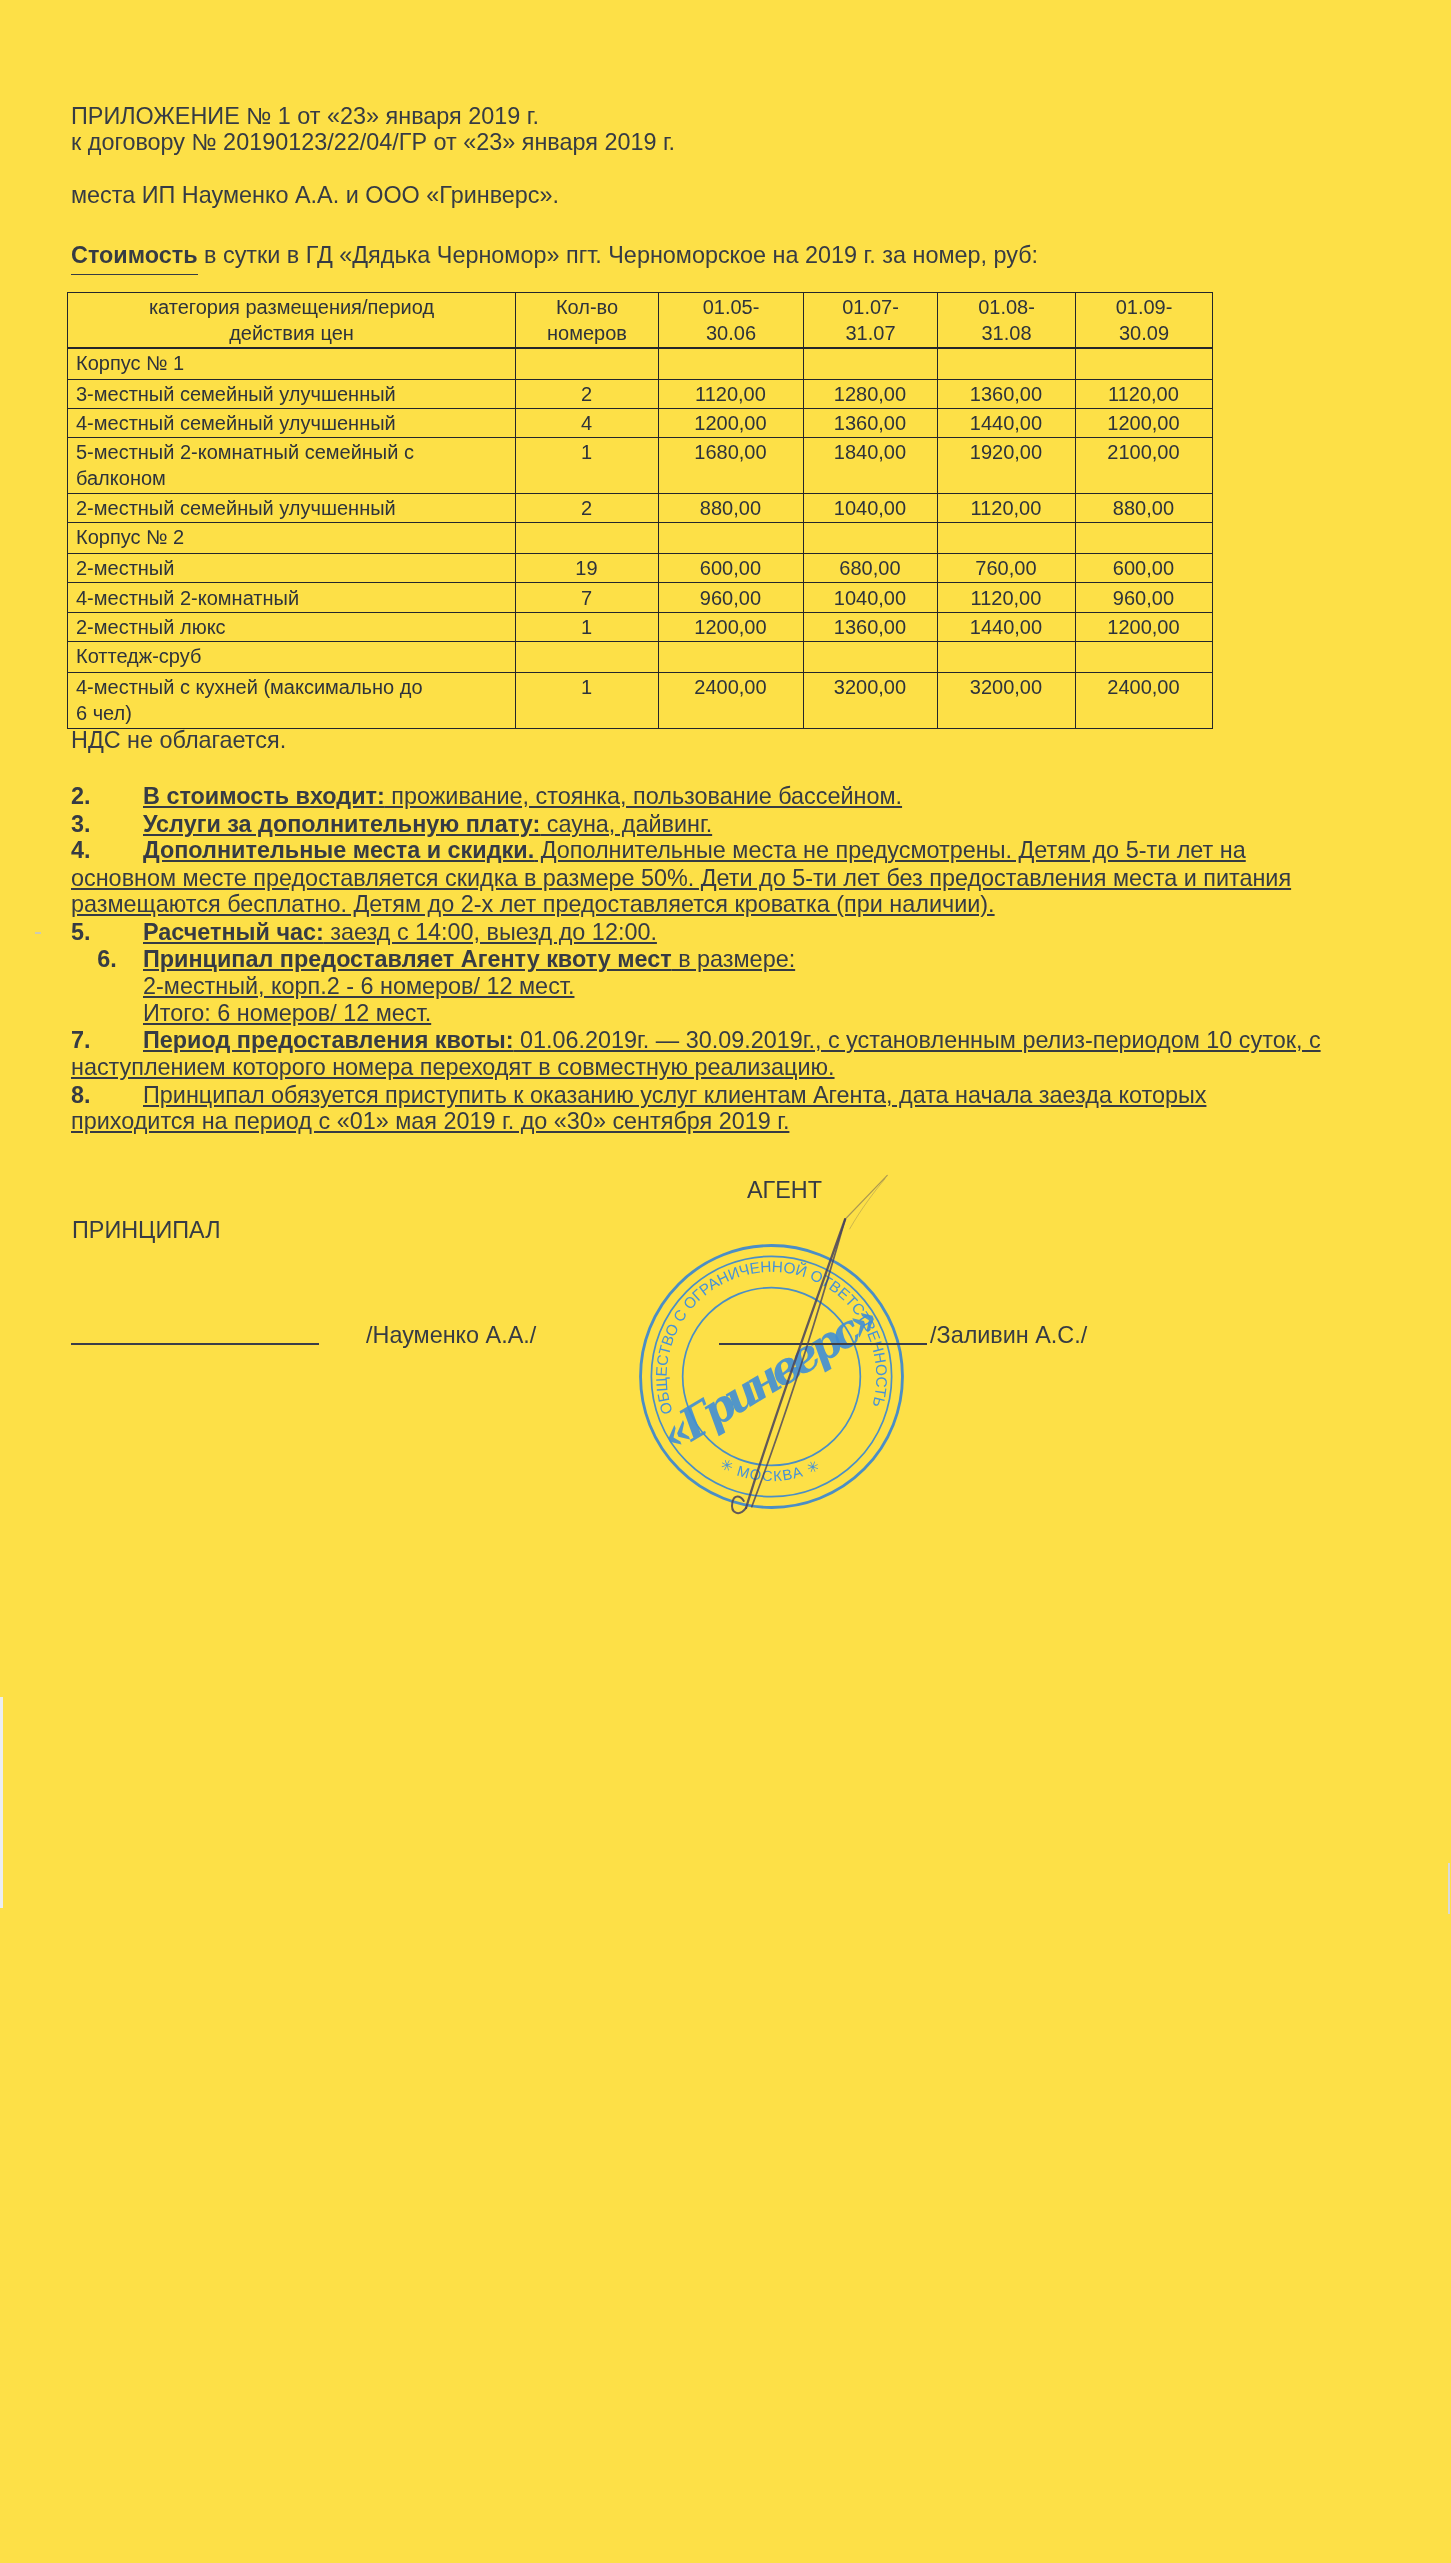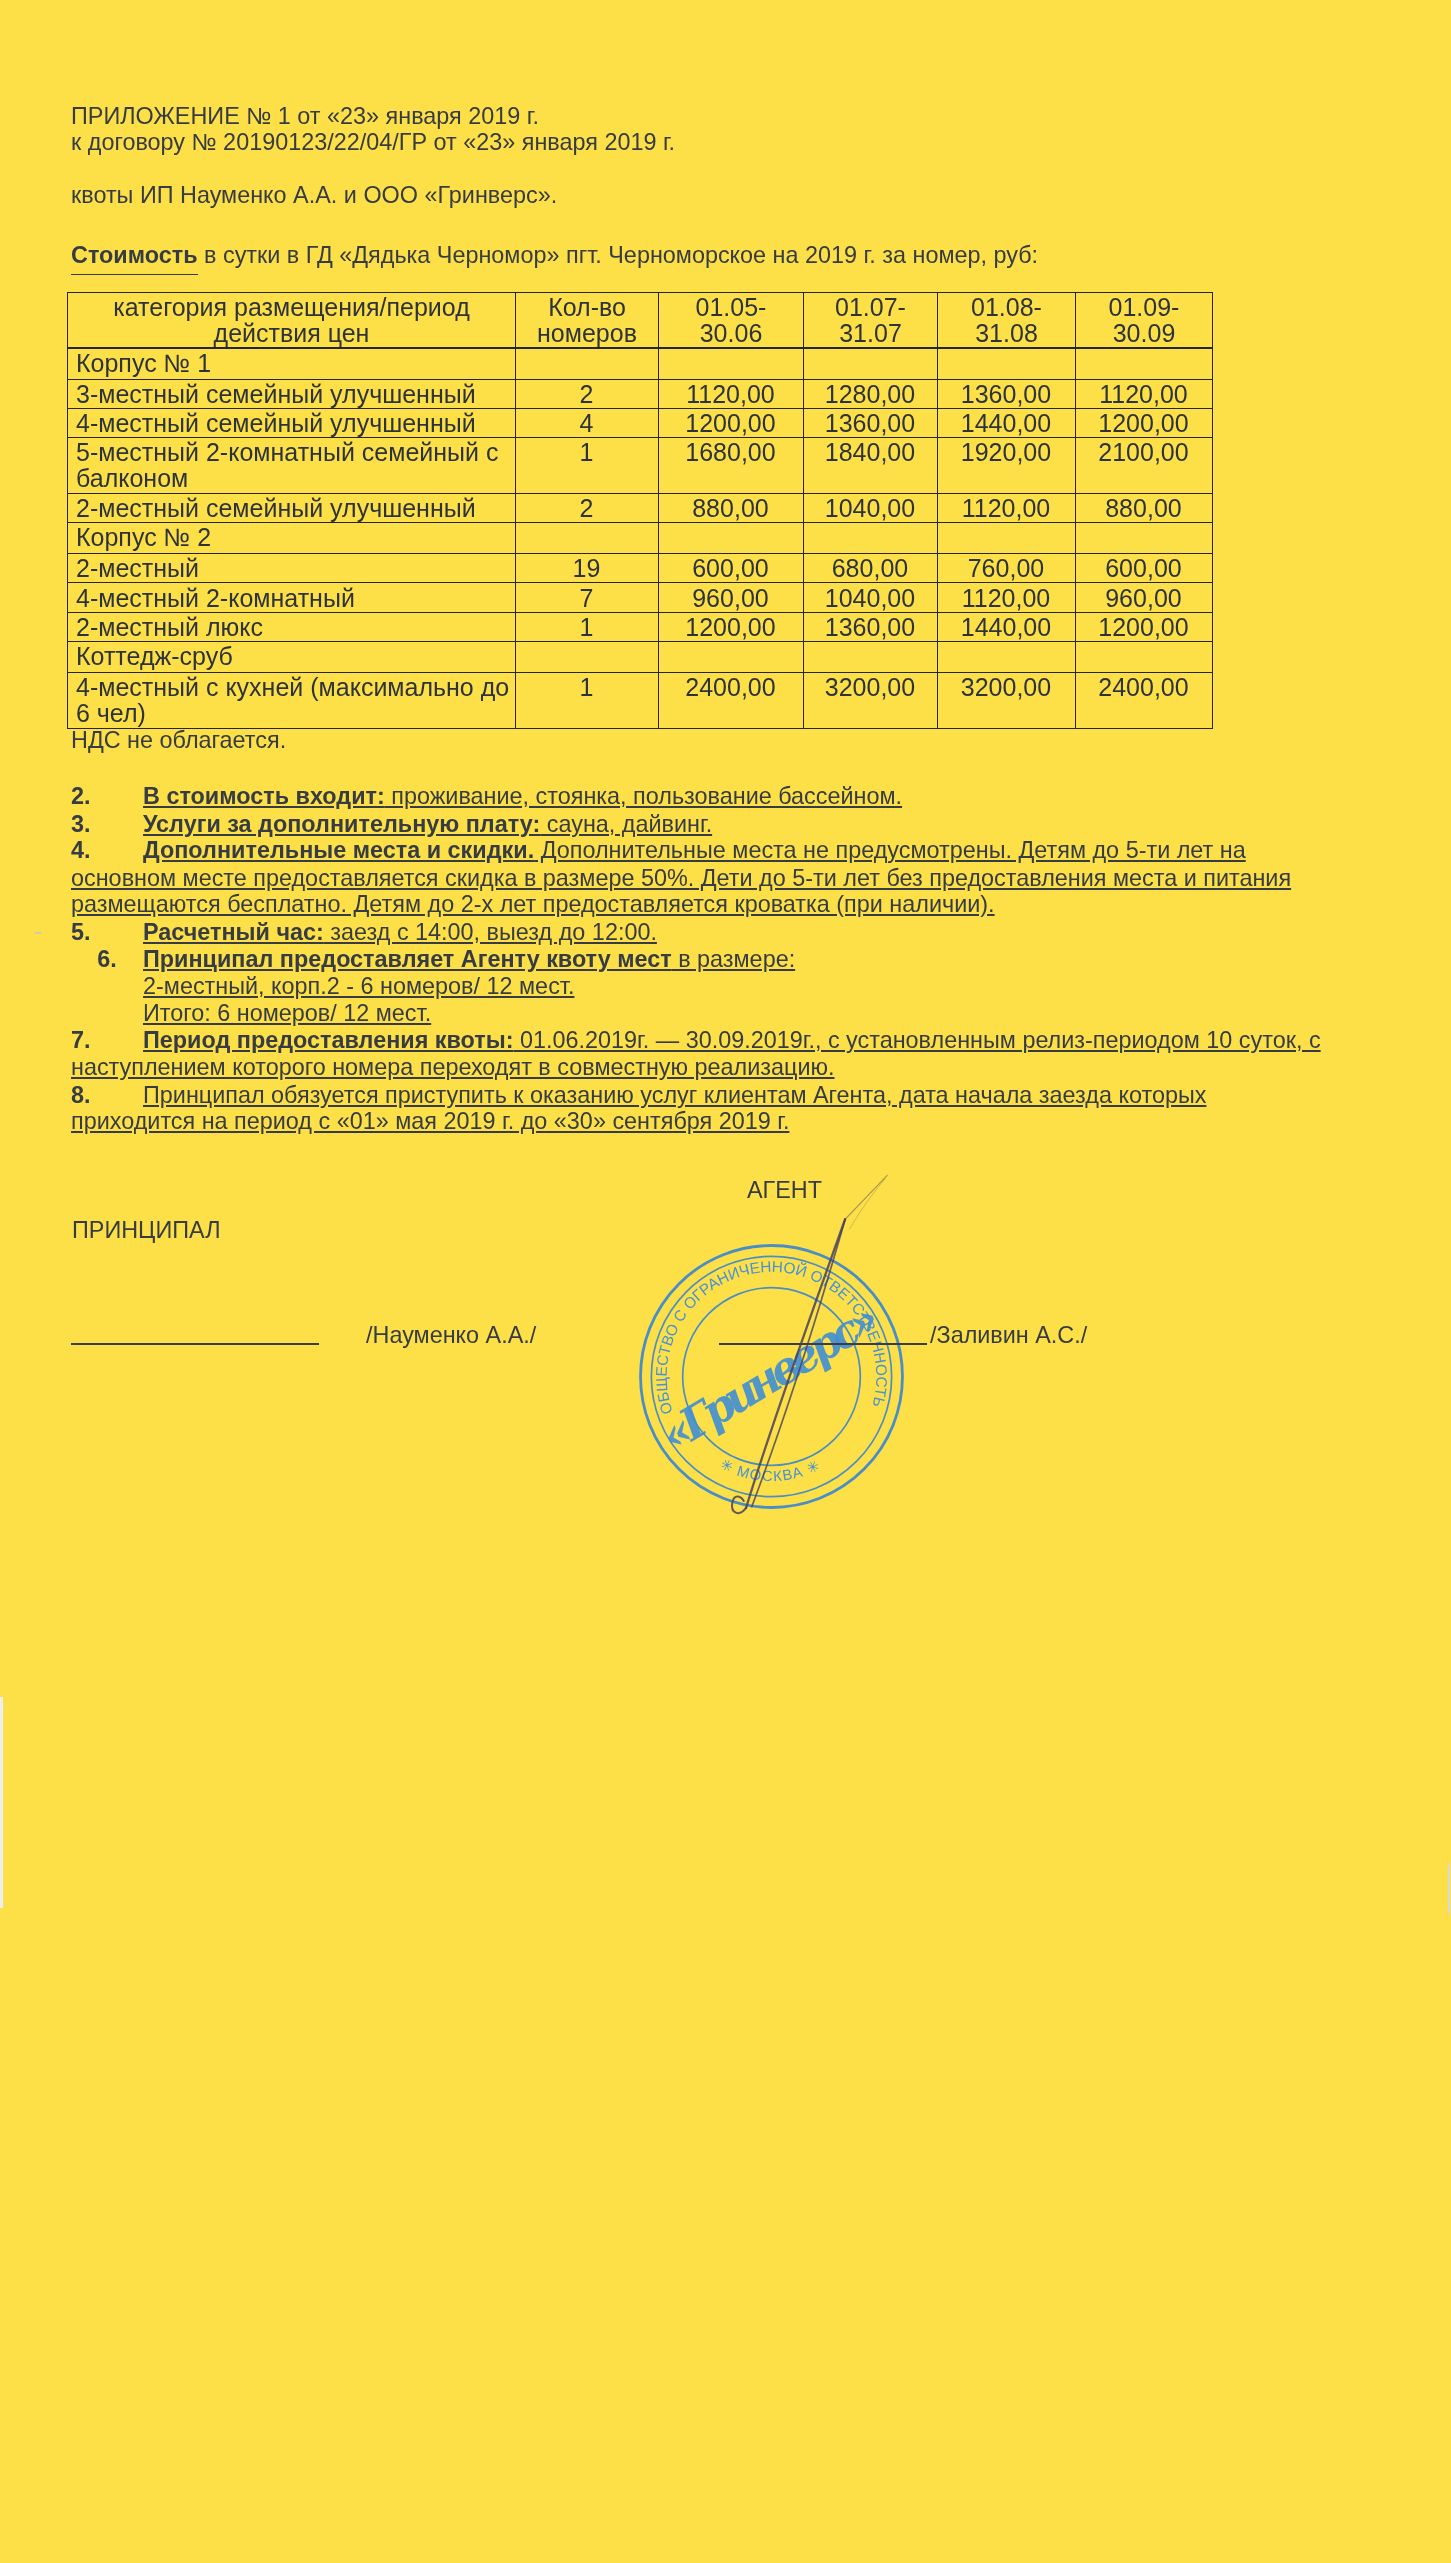--- a/index.html
+++ b/index.html
@@ -9,21 +9,21 @@
   }
   .abs{position:absolute;}
   .txt{font-size:23.4px; line-height:27px; white-space:nowrap;}
   .b{font-weight:bold;}
   .u{border-bottom:1.7px solid currentColor; padding-bottom:6px;}
 
   
   table.price{
     position:absolute; left:67px; top:292px;
     border-collapse:collapse; table-layout:fixed; width:1144px;
-    font-size:25px; line-height:26px; color:#2e333b;
+    font-size:20px; line-height:26px; color:#2e333b;
   }
   table.price th, table.price td{
     border:1.7px solid #24262b; padding:1.1px 3.4px 1.1px 8px;
     vertical-align:top; text-align:left; overflow:hidden;
   }
   table.price thead th{
     text-align:center; vertical-align:middle; font-weight:normal;
     white-space:pre-line; padding:1.1px 2.3px; border-bottom-width:2.8px;
   }
   table.price td.c-label{white-space:pre-line;}
@@ -47,21 +47,21 @@
 
   .artifact{position:absolute; z-index:1;}
 </style>
 </head>
 <body>
 
 <div class="page">
 
   <div class="abs txt" style="left:71px; top:103px;">ПРИЛОЖЕНИЕ № 1 от «23» января 2019 г.</div>
   <div class="abs txt" style="left:71px; top:129px;">к договору № 20190123/22/04/ГР от «23» января 2019 г.</div>
-  <div class="abs txt" style="left:71px; top:182px;">квоты ИП Науменко А.А. и ООО «Гринверс».</div>
+  <div class="abs txt" style="left:71px; top:182px;">места ИП Науменко А.А. и ООО «Гринверс».</div>
   <div class="abs txt" style="left:71px; top:242px;">
     <span class="b u">Стоимость</span><span> в сутки в ГД «Дядька Черномор» пгт. Черноморское на 2019 г.  за номер, руб:</span>
   </div>
 
   <table class="price">
     <colgroup>
       <col style="width:448px">
         <col style="width:143px">
         <col style="width:145px">
       <col style="width:134px">

